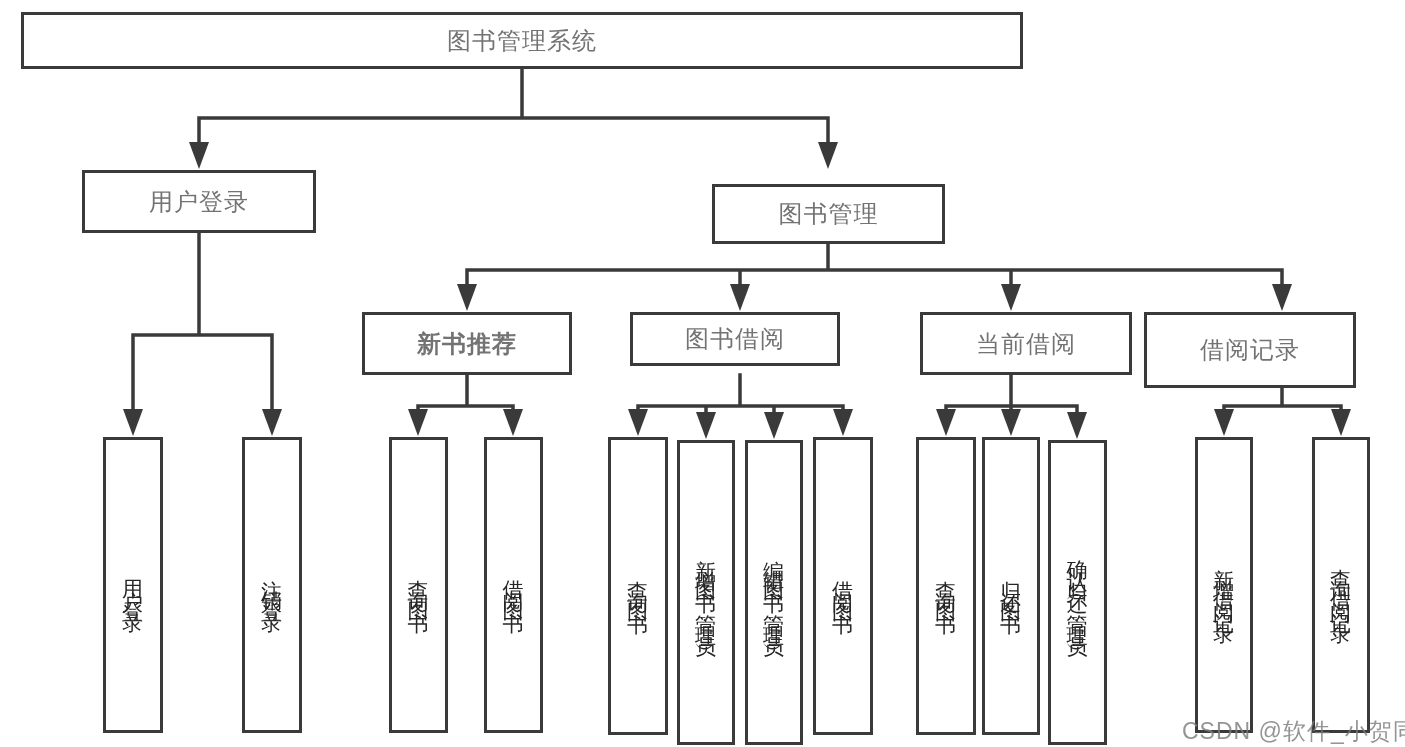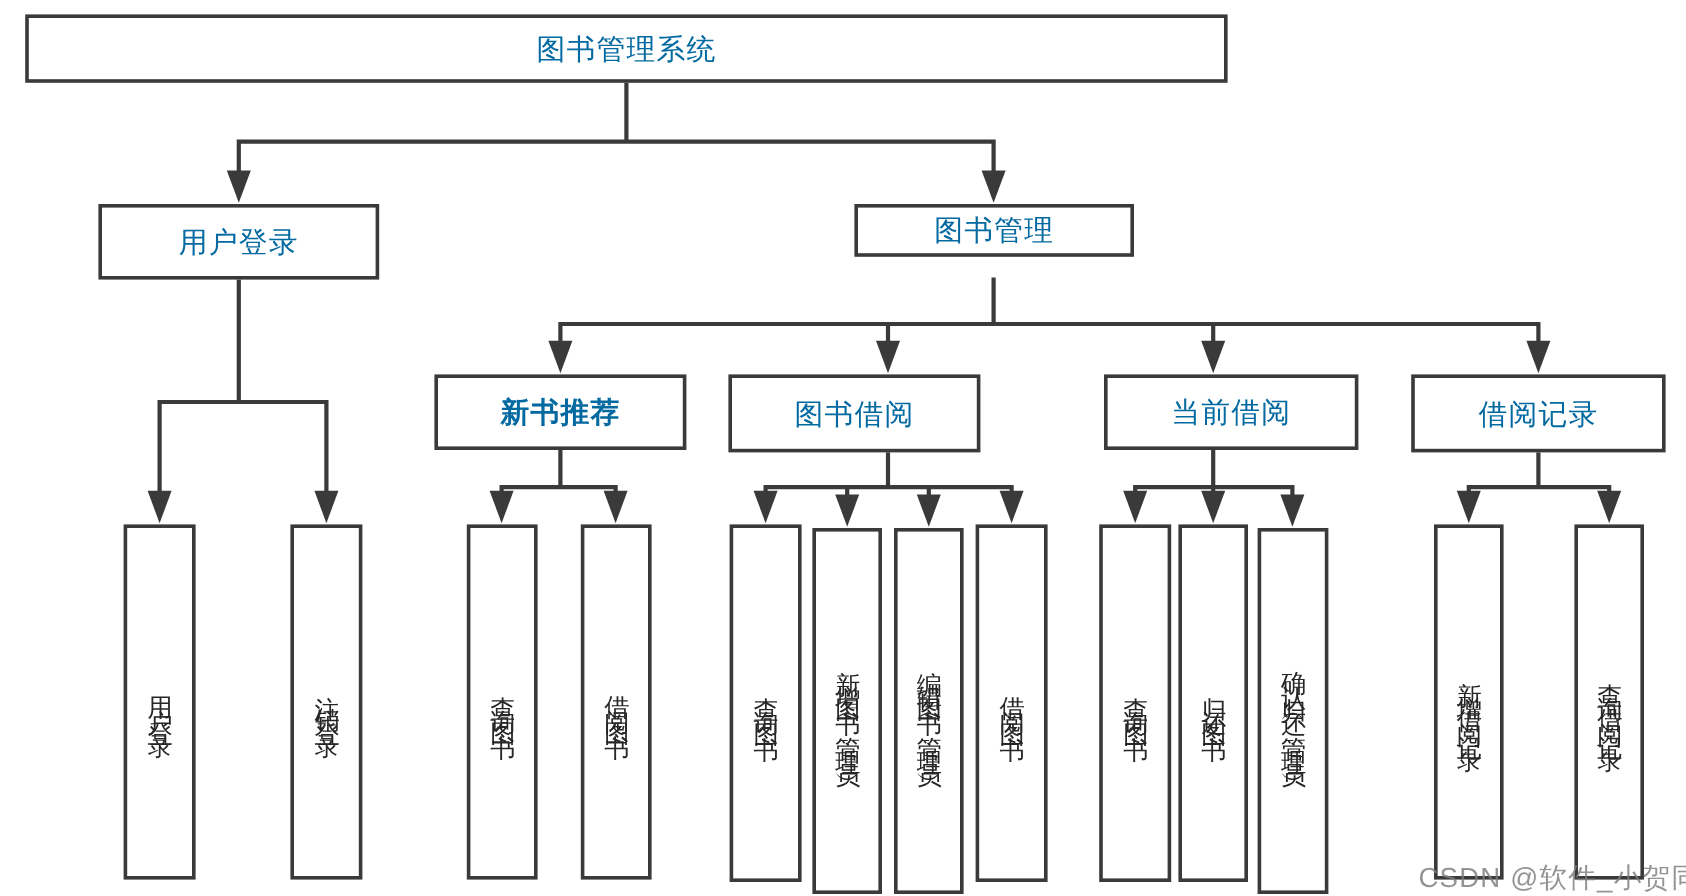--- a/index.html
+++ b/index.html
@@ -13,21 +13,21 @@
   svg.connectors{
     position:absolute;left:0;top:0;width:1405px;height:747px;
     pointer-events:none;
   }
   .node{
     position:absolute;
     box-sizing:border-box;
     border:3px solid #3a3a3a;
     background:#ffffff;
     display:flex;align-items:center;justify-content:center;
-    font-size:24px;color:#0369a1;
+    font-size:24px;color:#737373;
     letter-spacing:1px;
     white-space:nowrap;
   }
   .leaf{
     position:absolute;
     box-sizing:border-box;
     border:3px solid #3a3a3a;
     background:#ffffff;
     display:flex;align-items:center;justify-content:center;
   }
@@ -83,26 +83,26 @@
       <polygon points="1001,409 1021,409 1011,436"></polygon>
       <polygon points="1067,412 1087,412 1077,439"></polygon>
       <polygon points="1214,409 1234,409 1224,436"></polygon>
       <polygon points="1331,409 1351,409 1341,436"></polygon>
     </g>
   </svg>
 
   <div class="node" style="left:21px;top:12px;width:1002px;height:57px;">图书管理系统</div>
 
   <div class="node" style="left:82px;top:170px;width:234px;height:63px;">用户登录</div>
-  <div class="node" style="left:712px;top:170px;width:233px;height:44px;">图书管理</div>
+  <div class="node" style="left:712px;top:184px;width:233px;height:60px;">图书管理</div>
 
   <div class="node" style="left:362px;top:312px;width:210px;height:63px;font-weight:bold;">新书推荐</div>
-  <div class="node" style="left:607px;top:312px;width:210px;height:65px;">图书借阅</div>
+  <div class="node" style="left:630px;top:312px;width:210px;height:54px;">图书借阅</div>
   <div class="node" style="left:905px;top:312px;width:212px;height:63px;margin-left:15px;">当前借阅</div>
-  <div class="node" style="left:1176px;top:312px;width:212px;height:65px;">借阅记录</div>
+  <div class="node" style="left:1144px;top:312px;width:212px;height:76px;">借阅记录</div>
 
   <div class="leaf" style="left:103px;top:437px;width:60px;height:296px;">
     <span class="vtext">用户登录</span>
   </div>
   <div class="leaf" style="left:242px;top:437px;width:60px;height:296px;">
     <span class="vtext">注销登录</span>
   </div>
 
   <div class="leaf" style="left:389px;top:437px;width:59px;height:296px;">
     <span class="vtext">查询图书</span>

